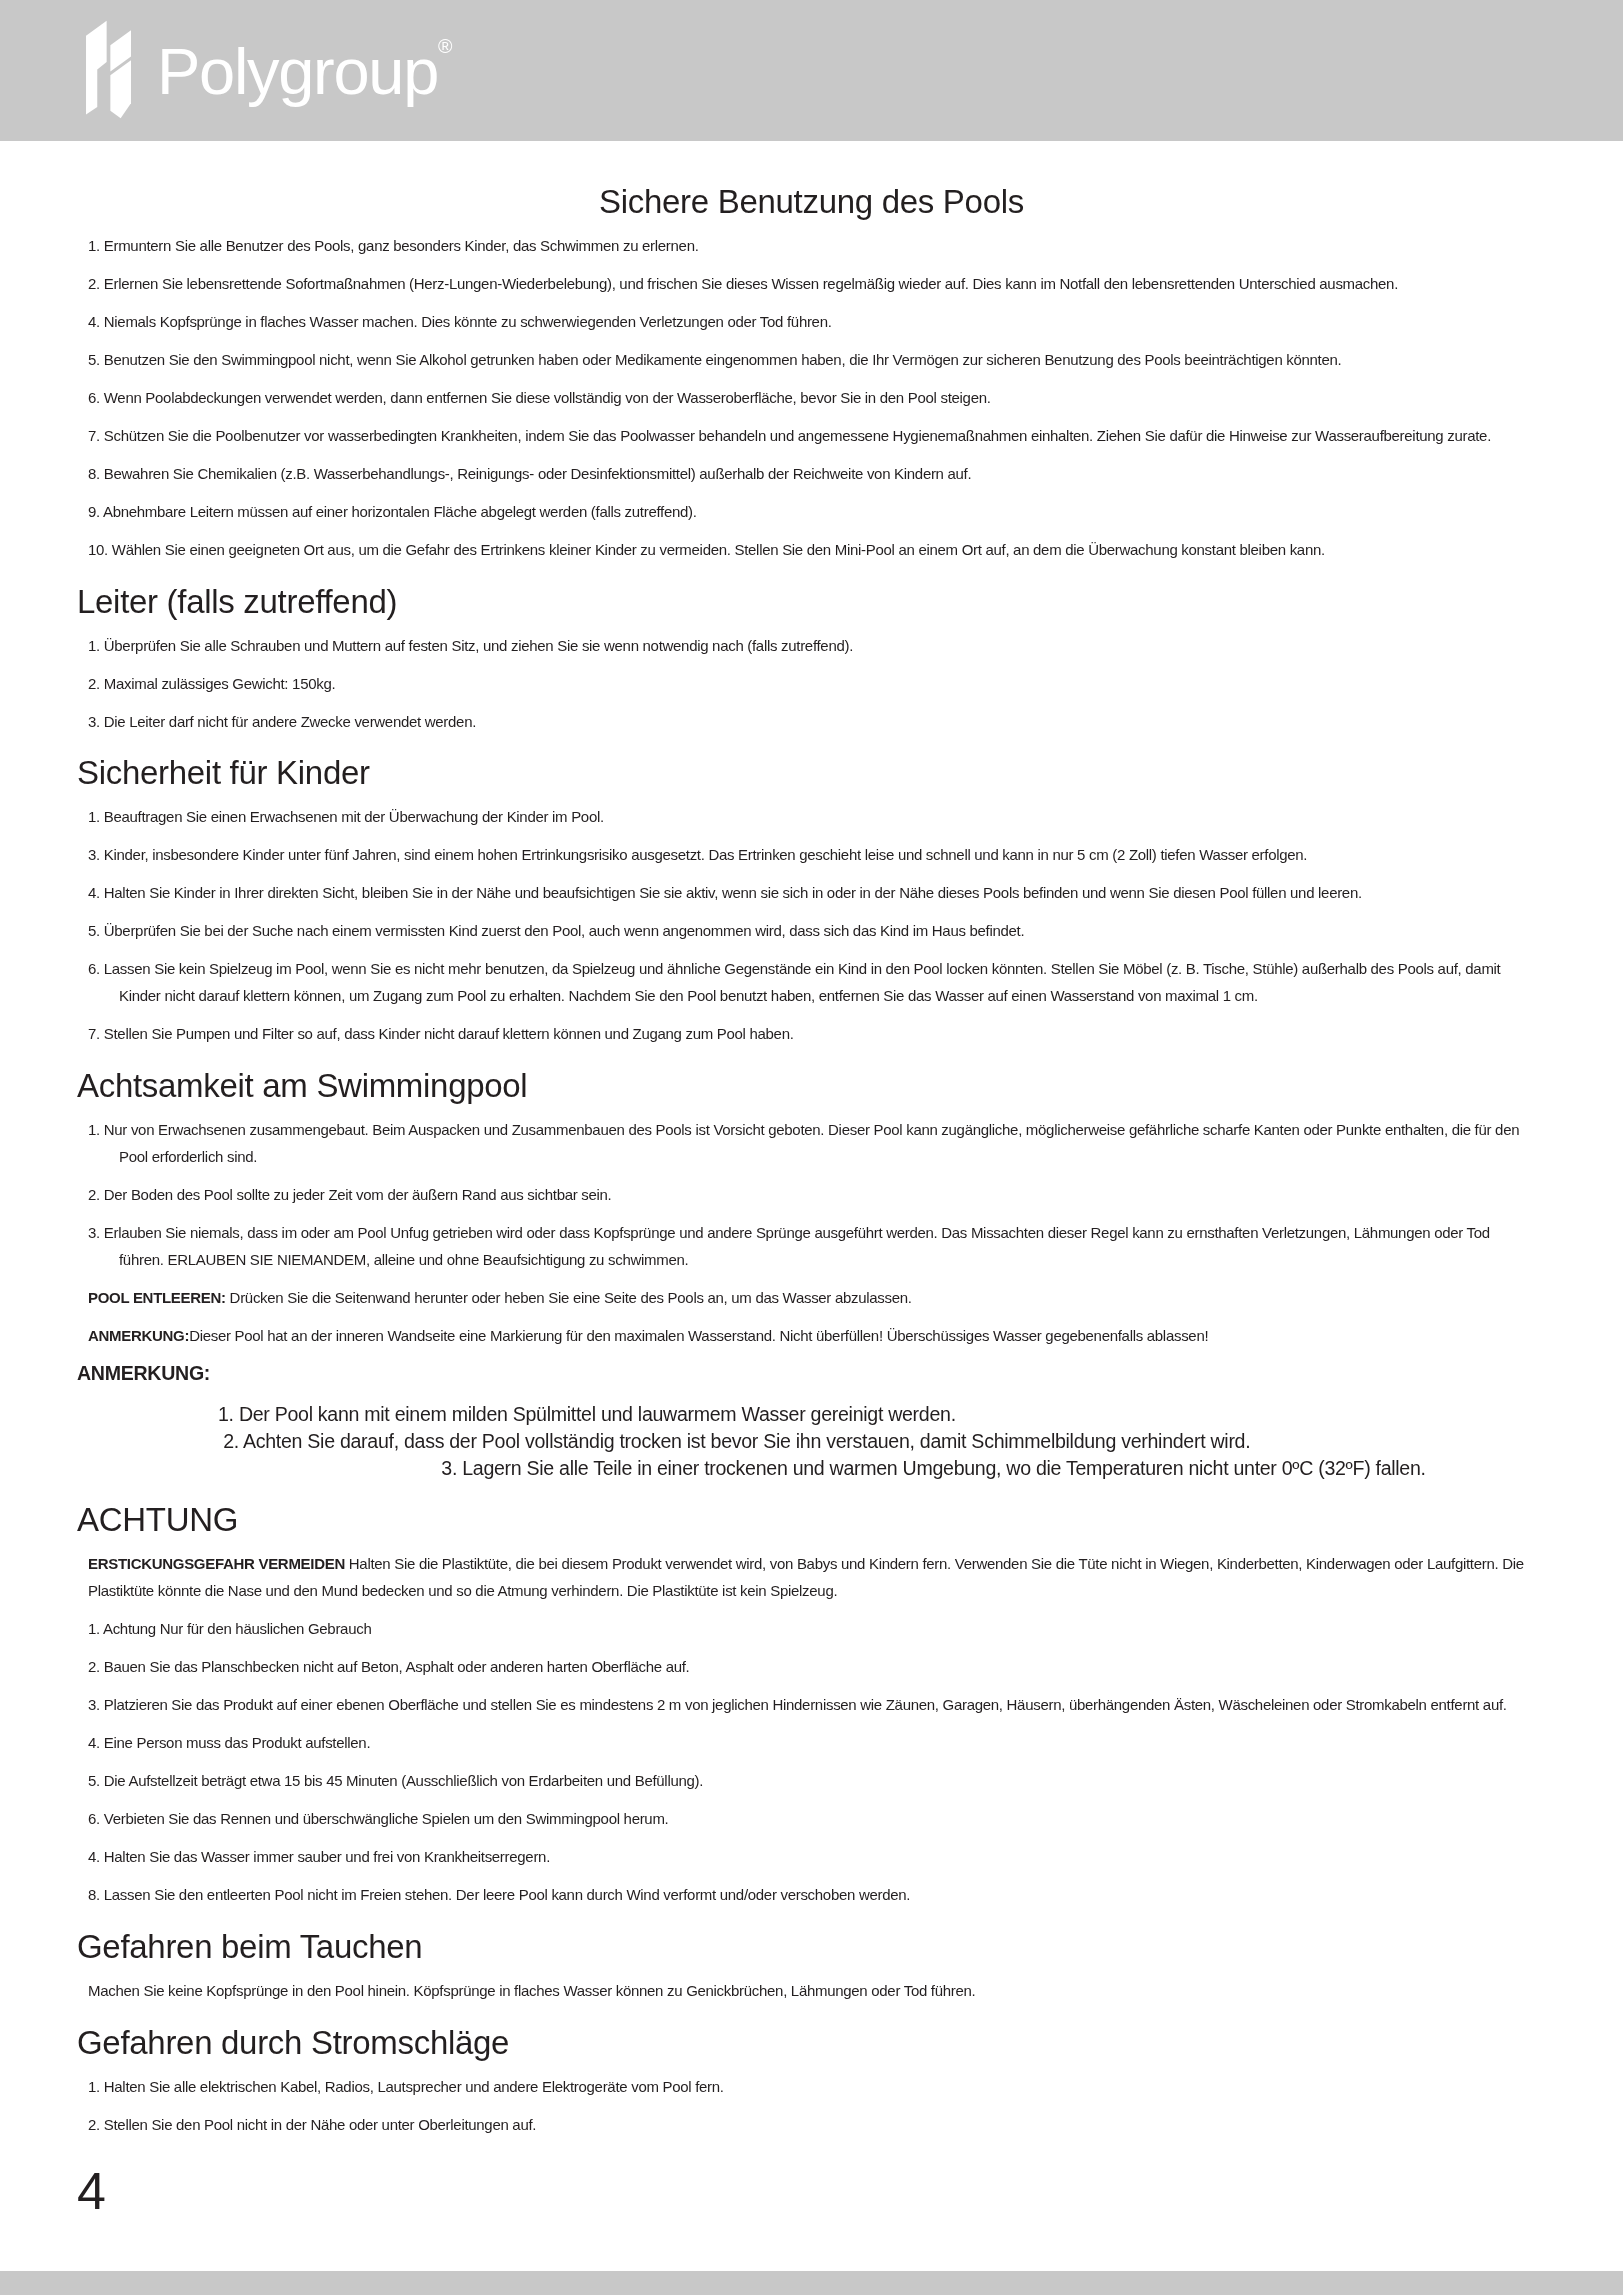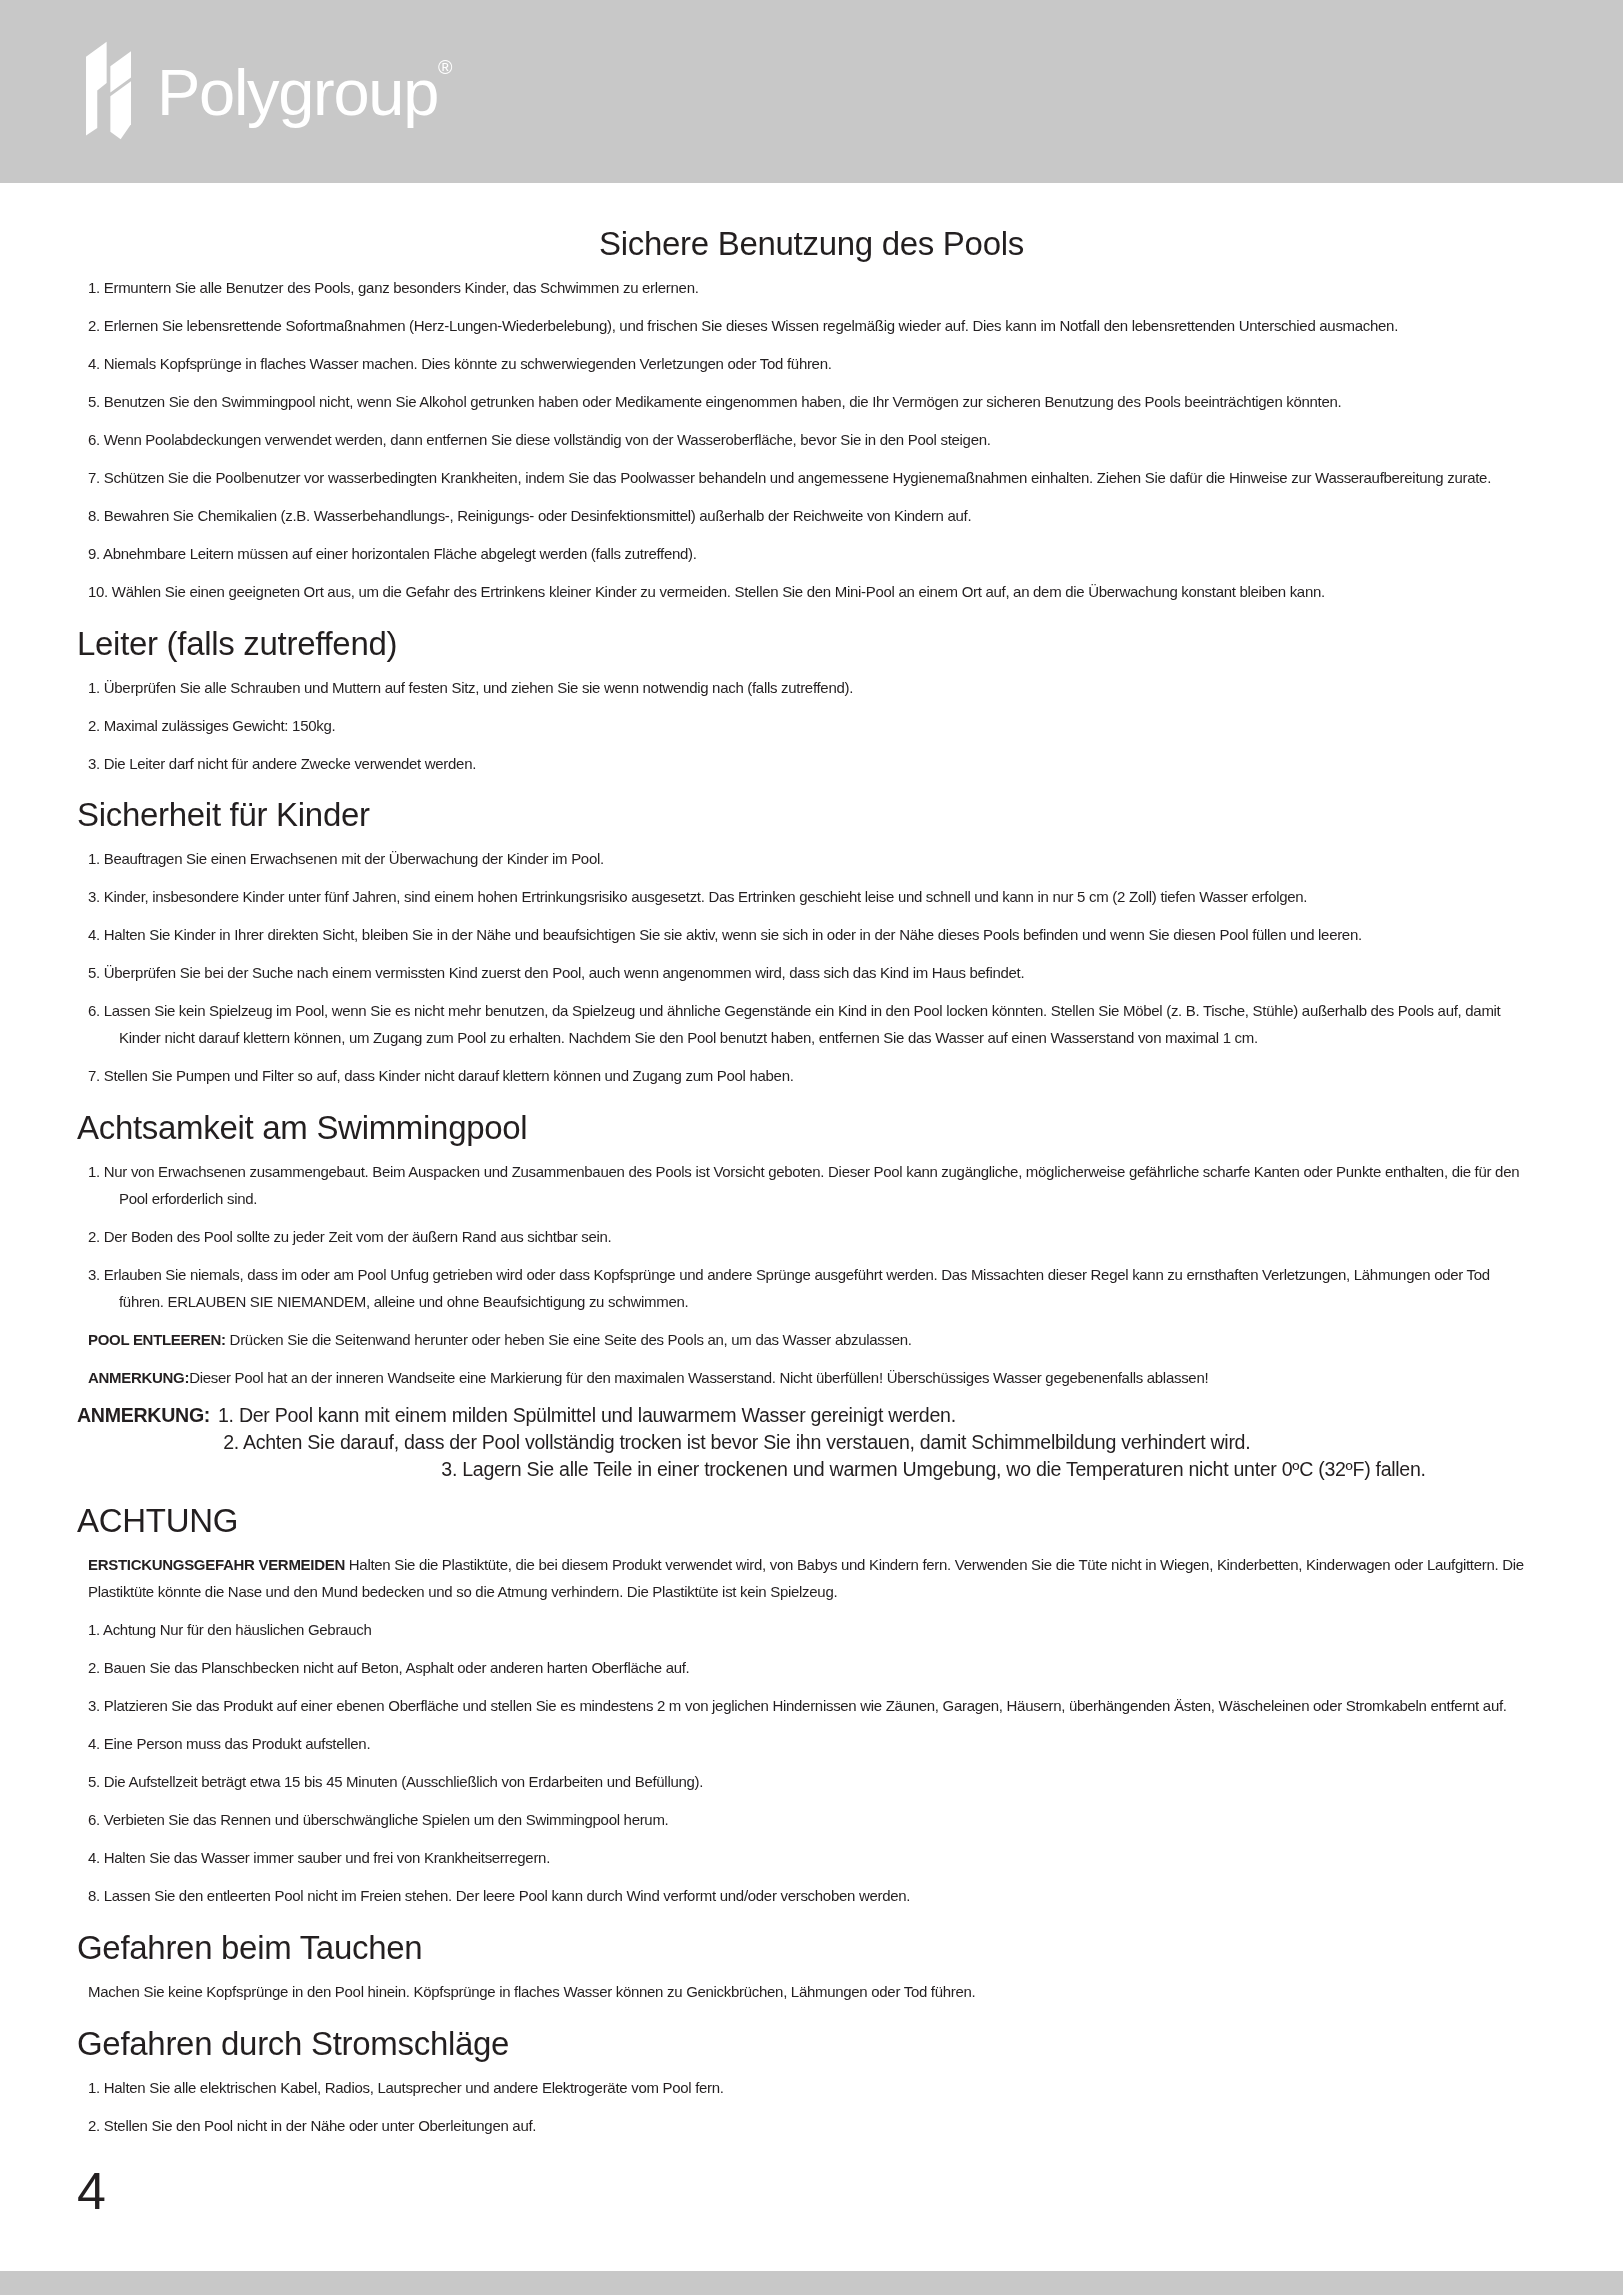--- a/index.html
+++ b/index.html
@@ -8,21 +8,21 @@
     height: 2295px;
     position: relative;
     background: #ffffff;
     color: #231f20;
     font-family: "Liberation Sans", sans-serif;
     overflow: hidden;
   }
 
   
   .header-bar {
-    height: 183px;
+    height: 141px;
     background: #c8c8c8;
     display: flex;
     align-items: center;
     padding-left: 77px;
     box-sizing: border-box;
   }
   .logo { display: flex; align-items: center; gap: 17px; }
   .logo-icon svg { width: 63px; height: 103px; display: block; }
   .brand-name {
     color: #ffffff;
@@ -64,21 +64,21 @@
   
   .note-row { display: flex; }
   .note-label {
     flex: 0 0 auto;
     width: 141px;
     font-size: 19.6px;
     line-height: 27px;
     letter-spacing: -0.3px;
     font-weight: 700;
   }
-  .note-items { flex: 1 1 auto; }
+  .note-items { flex: 1 1 auto; margin-top: 41px; }
   .note-items p {
     margin: 0;
     font-size: 19.6px;
     line-height: 27px;
     letter-spacing: -0.3px;
   }
   .note-items .ni2 { margin-left: 5.2px; }
   .note-items .ni3 { margin-left: 103px; text-align: center; }
 
   

